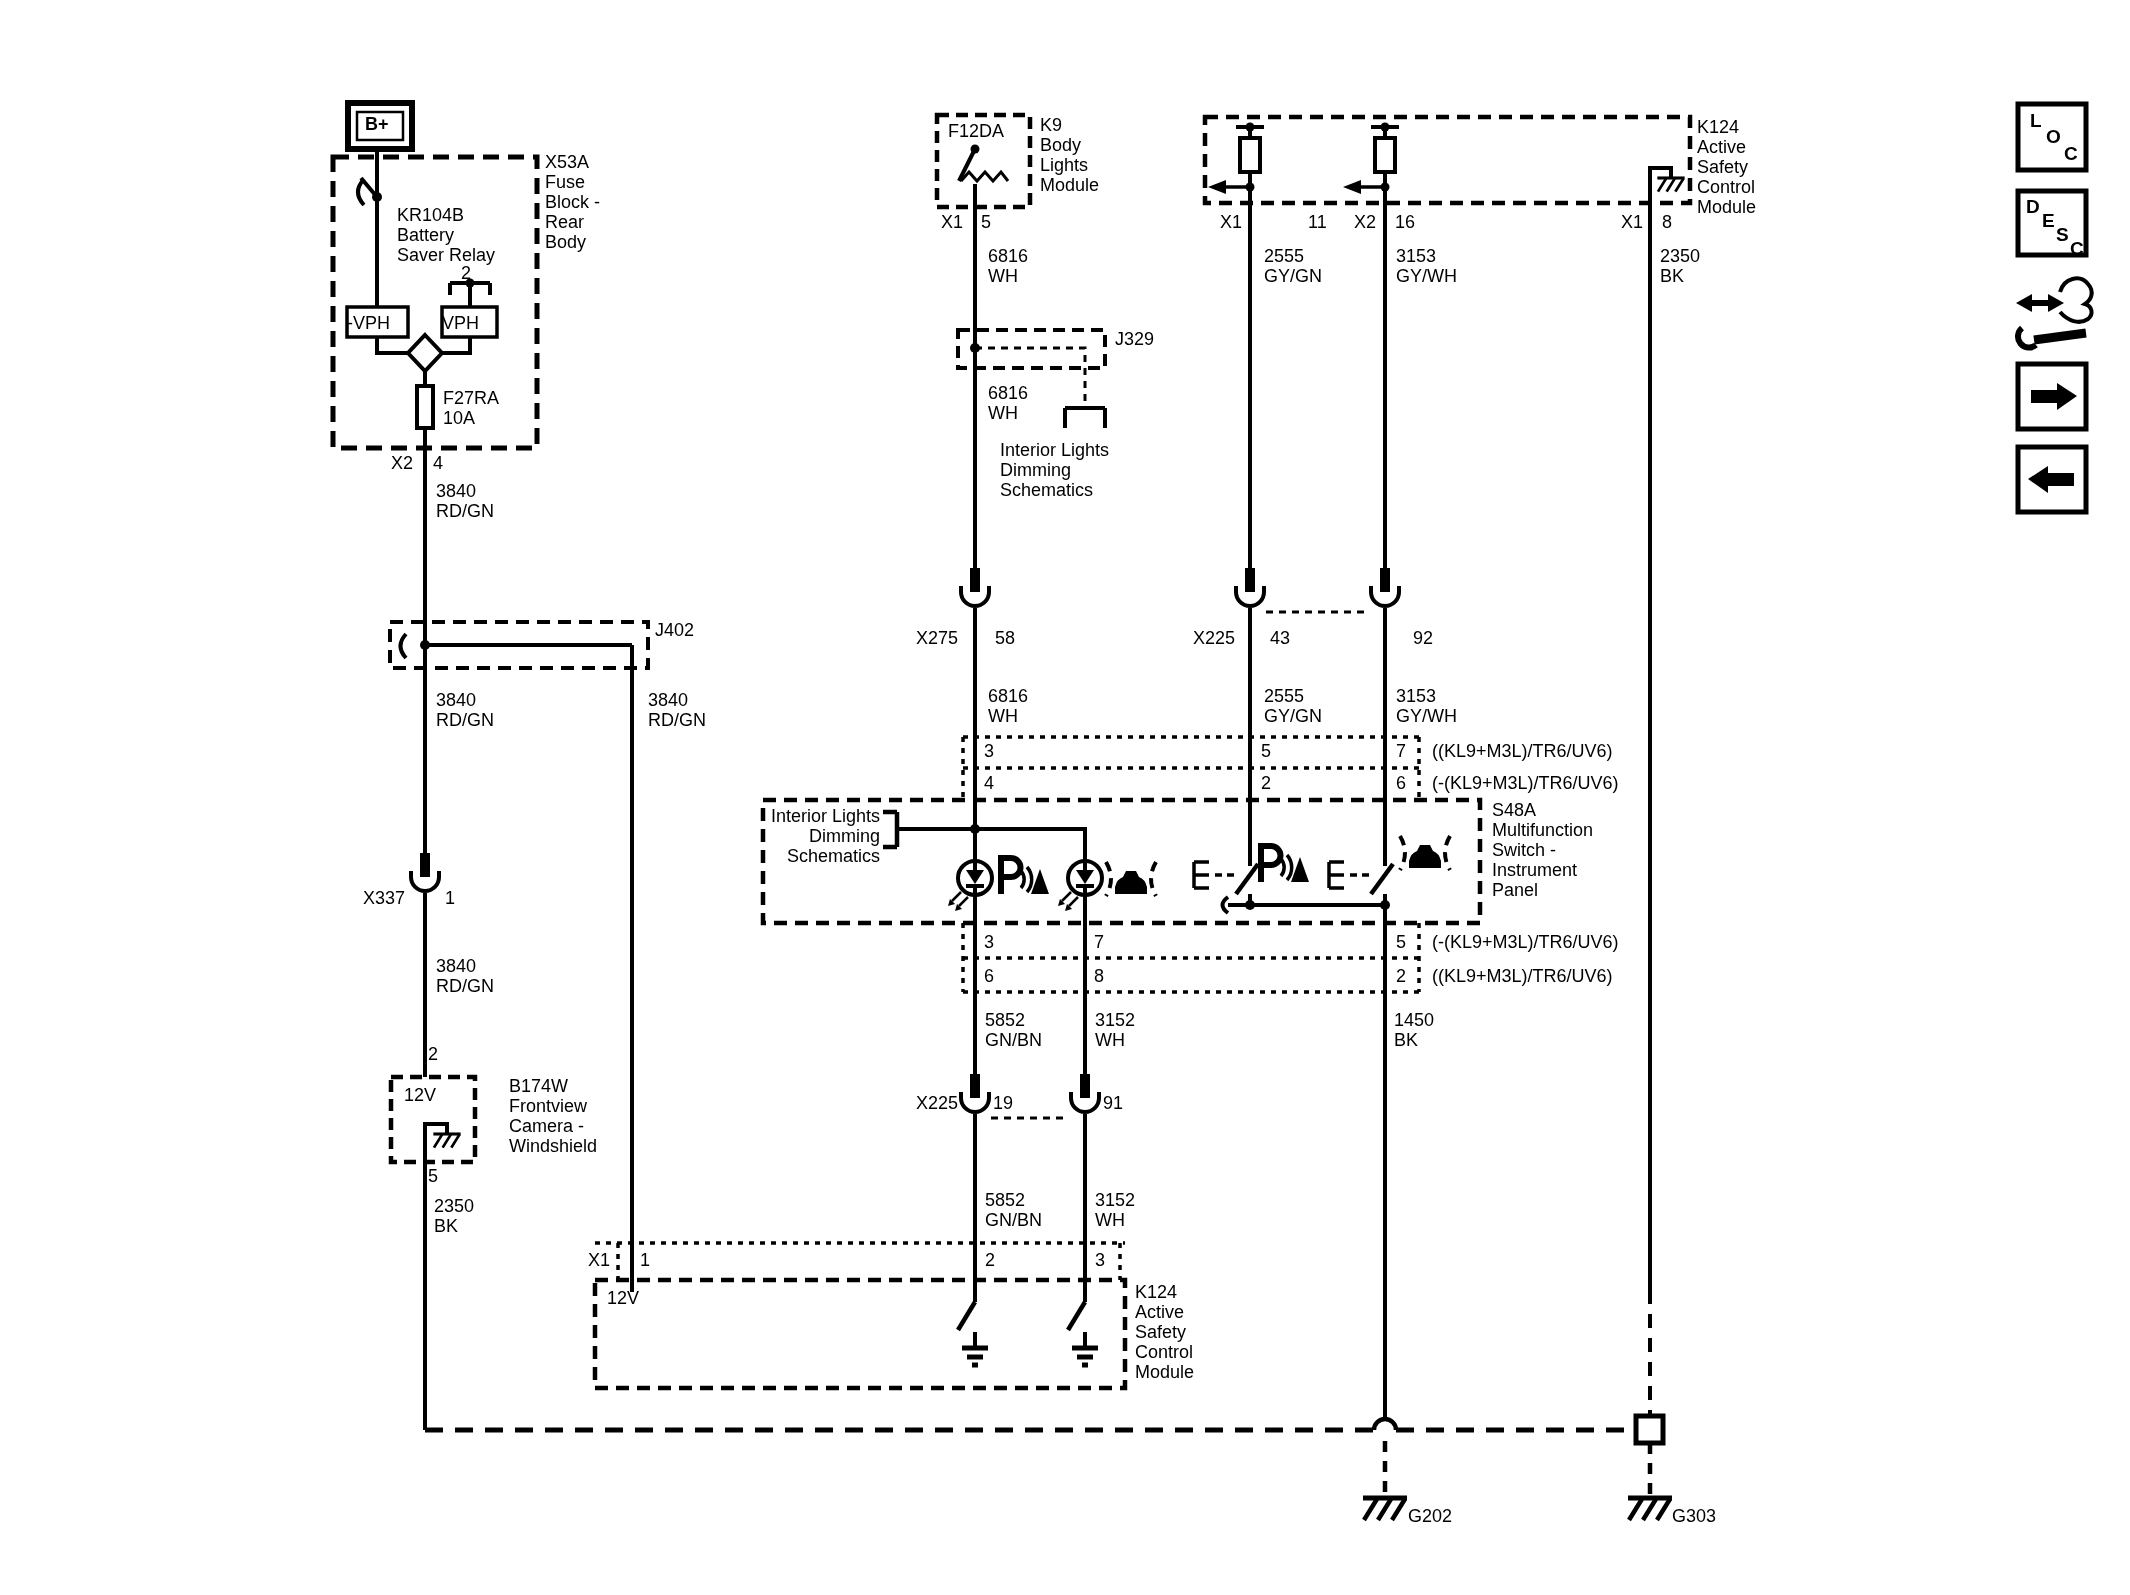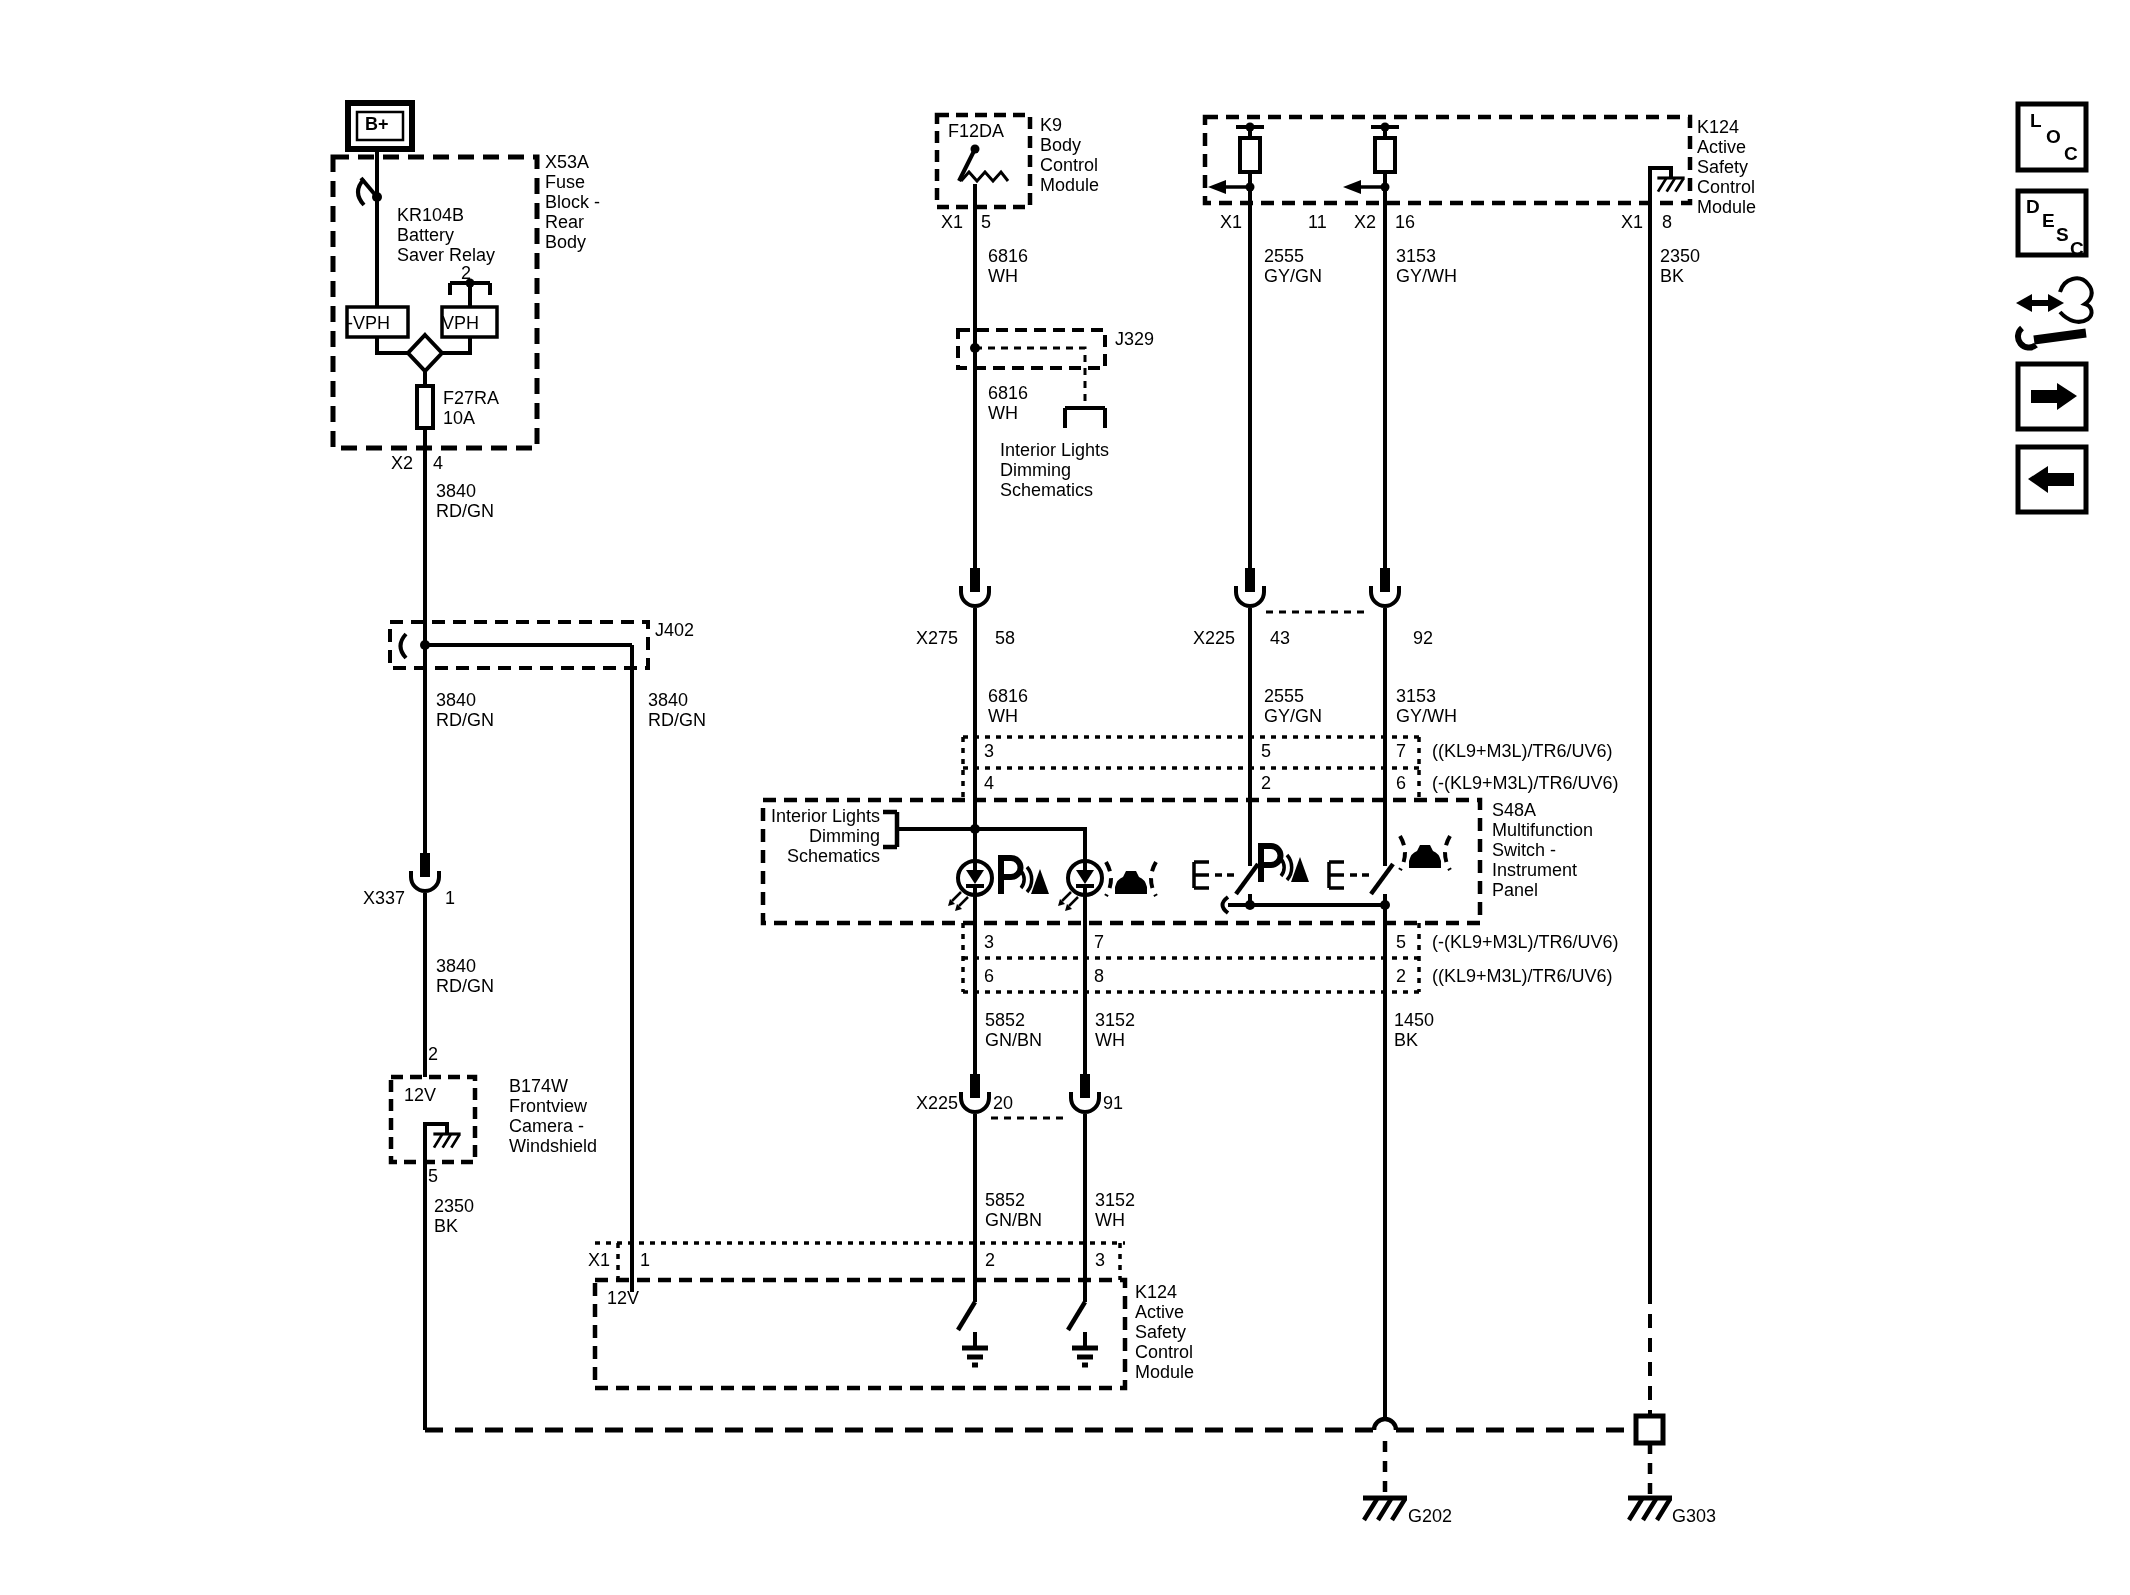--- a/index.html
+++ b/index.html
@@ -300,21 +300,21 @@
 Frontview
 Camera -
 Windshield</div>
 <div class="lbl" style="left:428px;top:1166px;">5</div>
 <div class="lbl" style="left:434px;top:1196px;">2350
 BK</div>
 
 <div class="lbl" style="left:948px;top:121px;">F12DA</div>
 <div class="lbl" style="left:1040px;top:115px;">K9
 Body
-Control
+Lights
 Module</div>
 <div class="lbl r" style="left:923px;top:212px;width:40px;">X1</div>
 <div class="lbl" style="left:981px;top:212px;">5</div>
 <div class="lbl" style="left:988px;top:246px;">6816
 WH</div>
 <div class="lbl" style="left:1115px;top:329px;">J329</div>
 <div class="lbl" style="left:988px;top:383px;">6816
 WH</div>
 <div class="lbl c" style="left:1000px;top:440px;width:170px;">Interior Lights
 Dimming
@@ -378,21 +378,21 @@
 <div class="lbl" style="left:1432px;top:966px;">((KL9+M3L)/TR6/UV6)</div>
 
 <div class="lbl" style="left:985px;top:1010px;">5852
 GN/BN</div>
 <div class="lbl" style="left:1095px;top:1010px;">3152
 WH</div>
 <div class="lbl" style="left:1394px;top:1010px;">1450
 BK</div>
 
 <div class="lbl r" style="left:898px;top:1093px;width:60px;">X225</div>
-<div class="lbl" style="left:993px;top:1093px;">20</div>
+<div class="lbl" style="left:993px;top:1093px;">19</div>
 <div class="lbl" style="left:1103px;top:1093px;">91</div>
 <div class="lbl" style="left:985px;top:1190px;">5852
 GN/BN</div>
 <div class="lbl" style="left:1095px;top:1190px;">3152
 WH</div>
 
 <div class="lbl r" style="left:570px;top:1250px;width:40px;">X1</div>
 <div class="lbl" style="left:640px;top:1250px;">1</div>
 <div class="lbl" style="left:985px;top:1250px;">2</div>
 <div class="lbl" style="left:1095px;top:1250px;">3</div>

